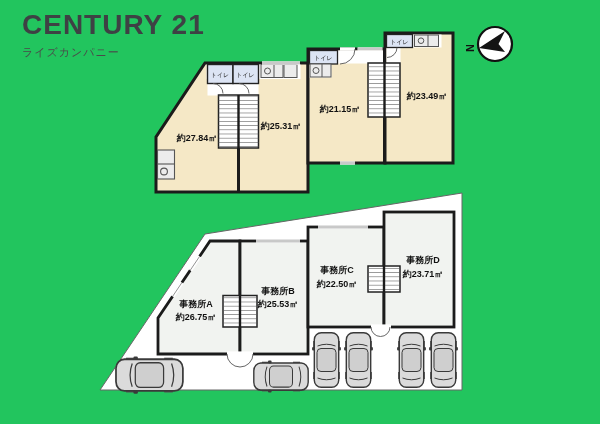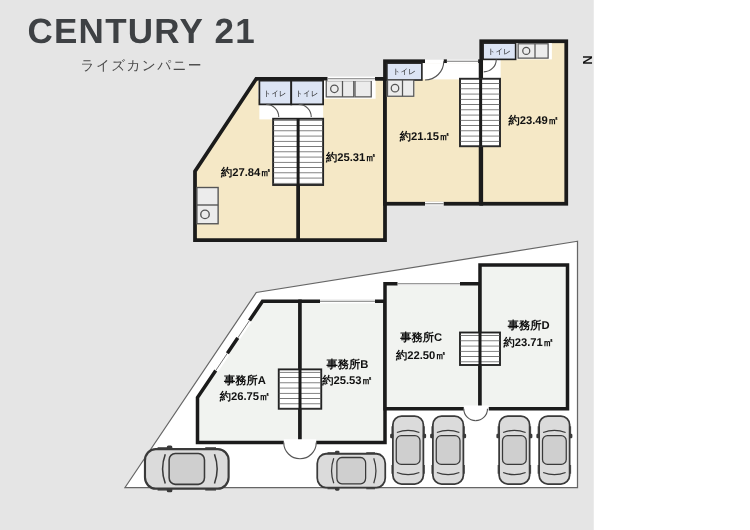--- a/index.html
+++ b/index.html
@@ -1,20 +1,20 @@
 <!DOCTYPE html>
 <html><head>
 <meta charset="utf-8">
 <style>
   html,body{margin:0;padding:0;background:#fff;}
-  .page{position:relative;width:475px;height:424px;background:#e5e5e5;overflow:hidden;
+  .page{position:relative;width:600px;height:424px;background:#22c55e;overflow:hidden;
         font-family:"Liberation Sans","DejaVu Sans",sans-serif;}
   .brand{position:absolute;left:22px;top:10px;}
   .logo{font-size:28px;font-weight:bold;letter-spacing:1px;color:#3e4144;line-height:1.05;}
-  .subtitle{margin-top:6px;font-size:11px;color:#4a4a4a;letter-spacing:1px;text-align:center;}
+  .subtitle{margin-top:6px;font-size:11px;color:#4a4a4a;letter-spacing:1px;}
   svg text{font-family:"Liberation Sans","DejaVu Sans",sans-serif;}
   .area-label{font-size:9px;font-weight:bold;fill:#111;}
   .office-label{font-size:9px;font-weight:bold;fill:#111;}
   .toilet-label{font-size:6px;fill:#222;}
   .wall{stroke:#1b1b1b;stroke-linejoin:miter;}
   .thinline{stroke:#777;stroke-width:0.8;}
   .doorarc{fill:none;stroke:#555;stroke-width:0.9;}
 </style>
 </head>
 <body>

